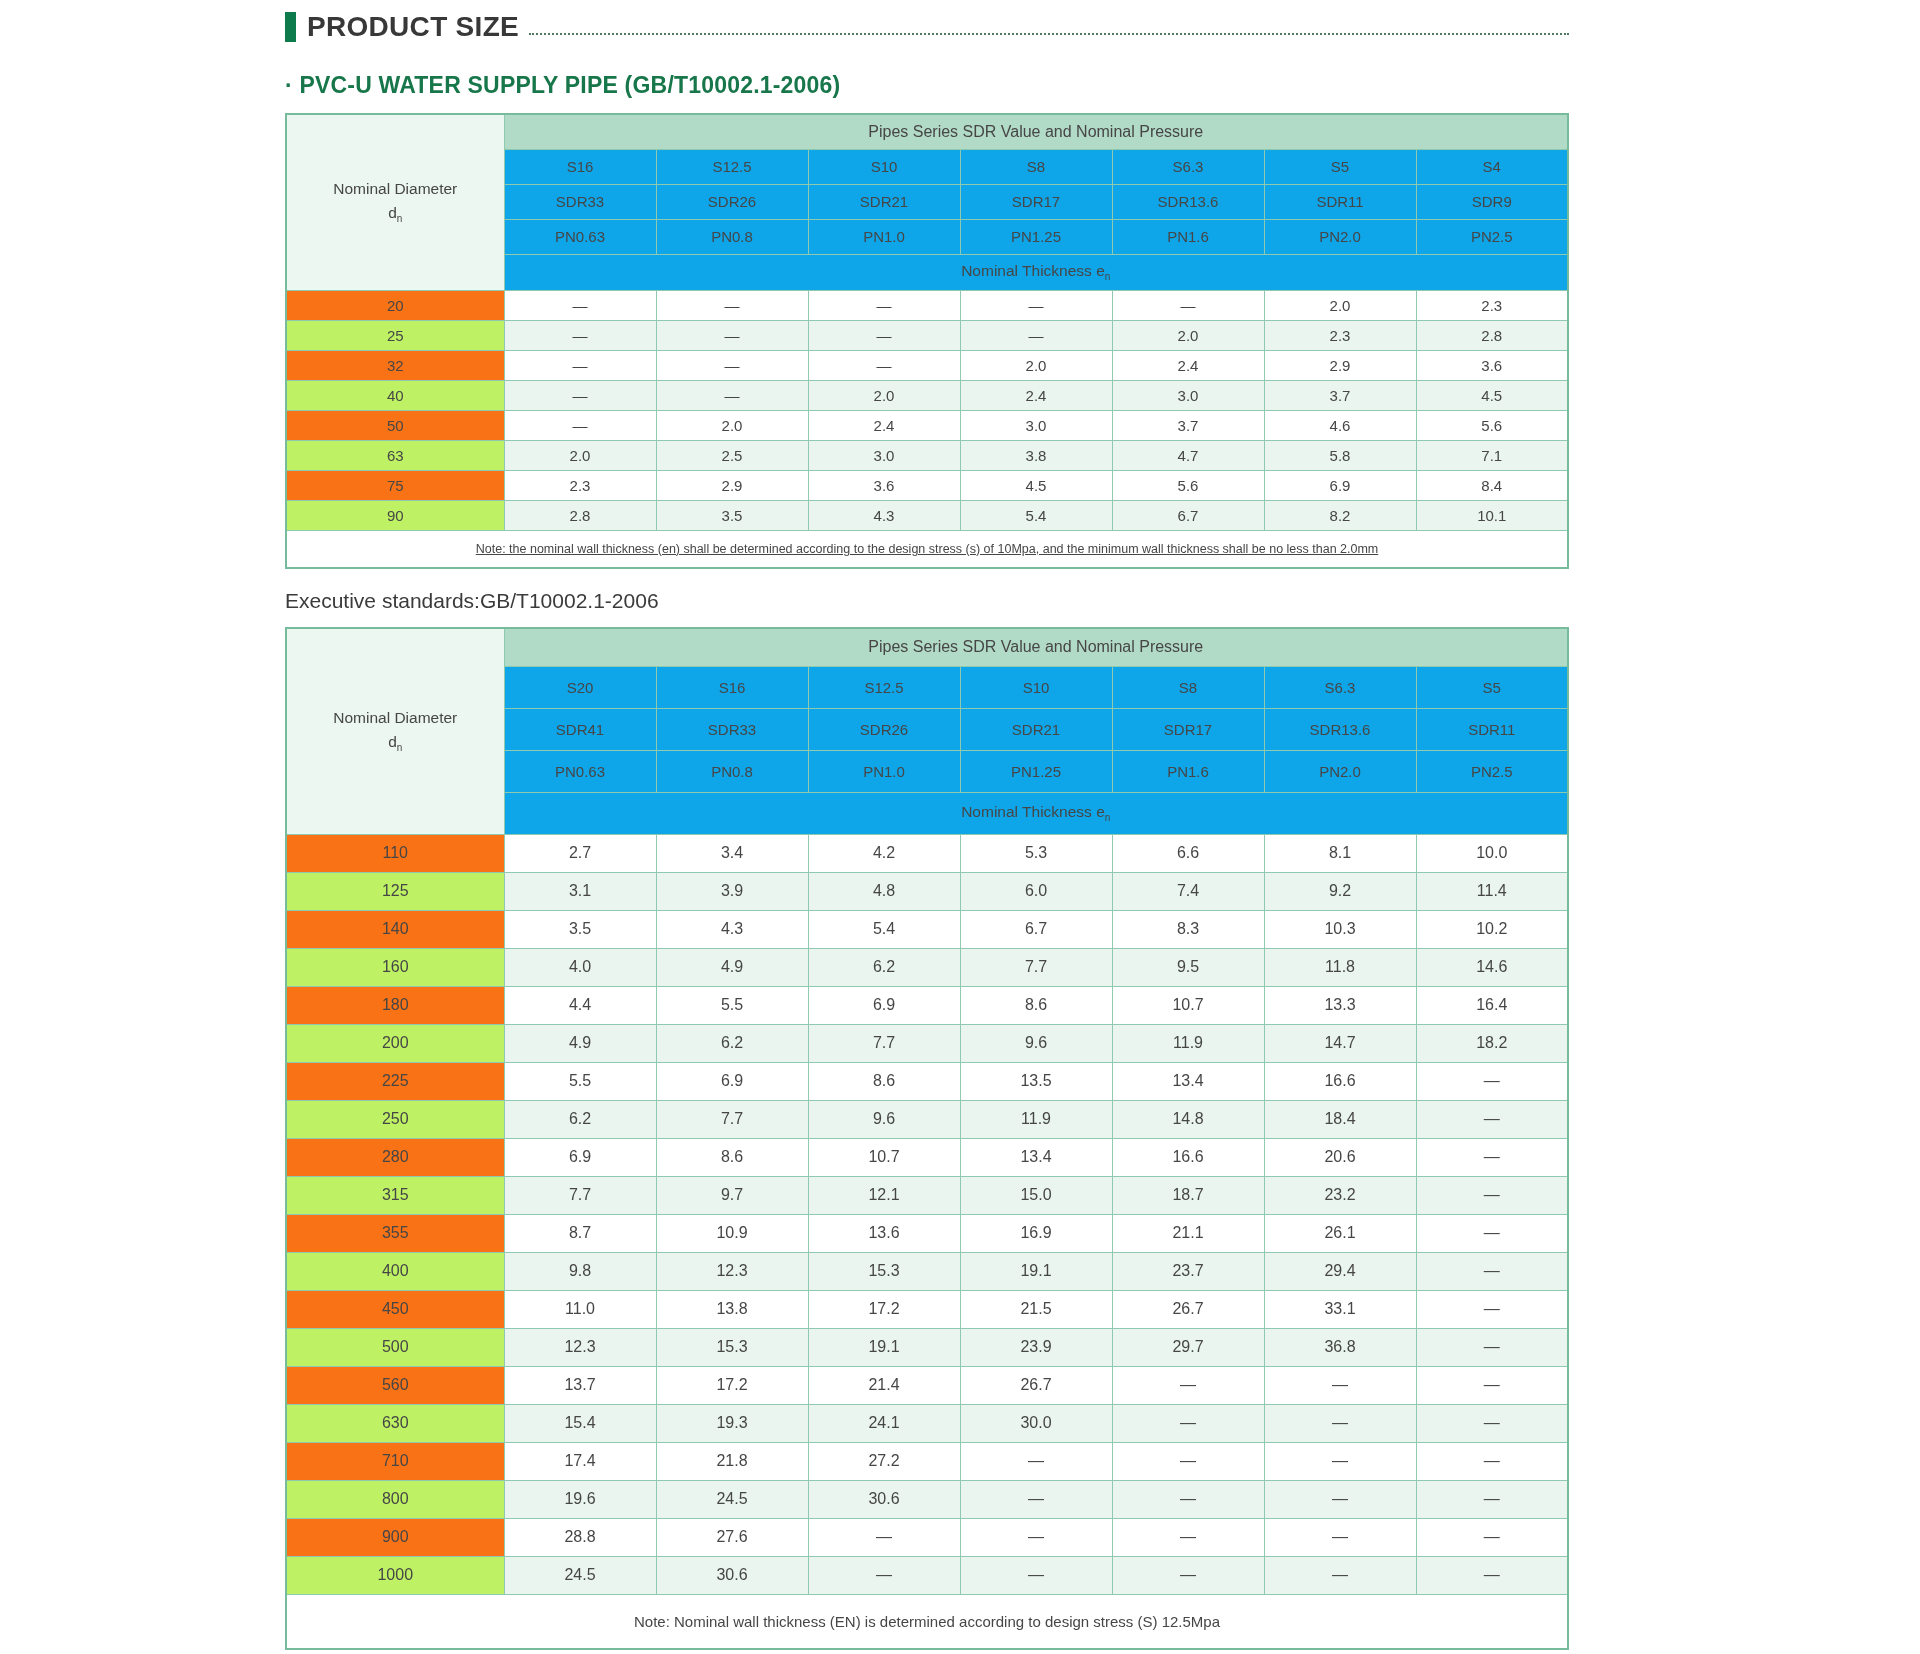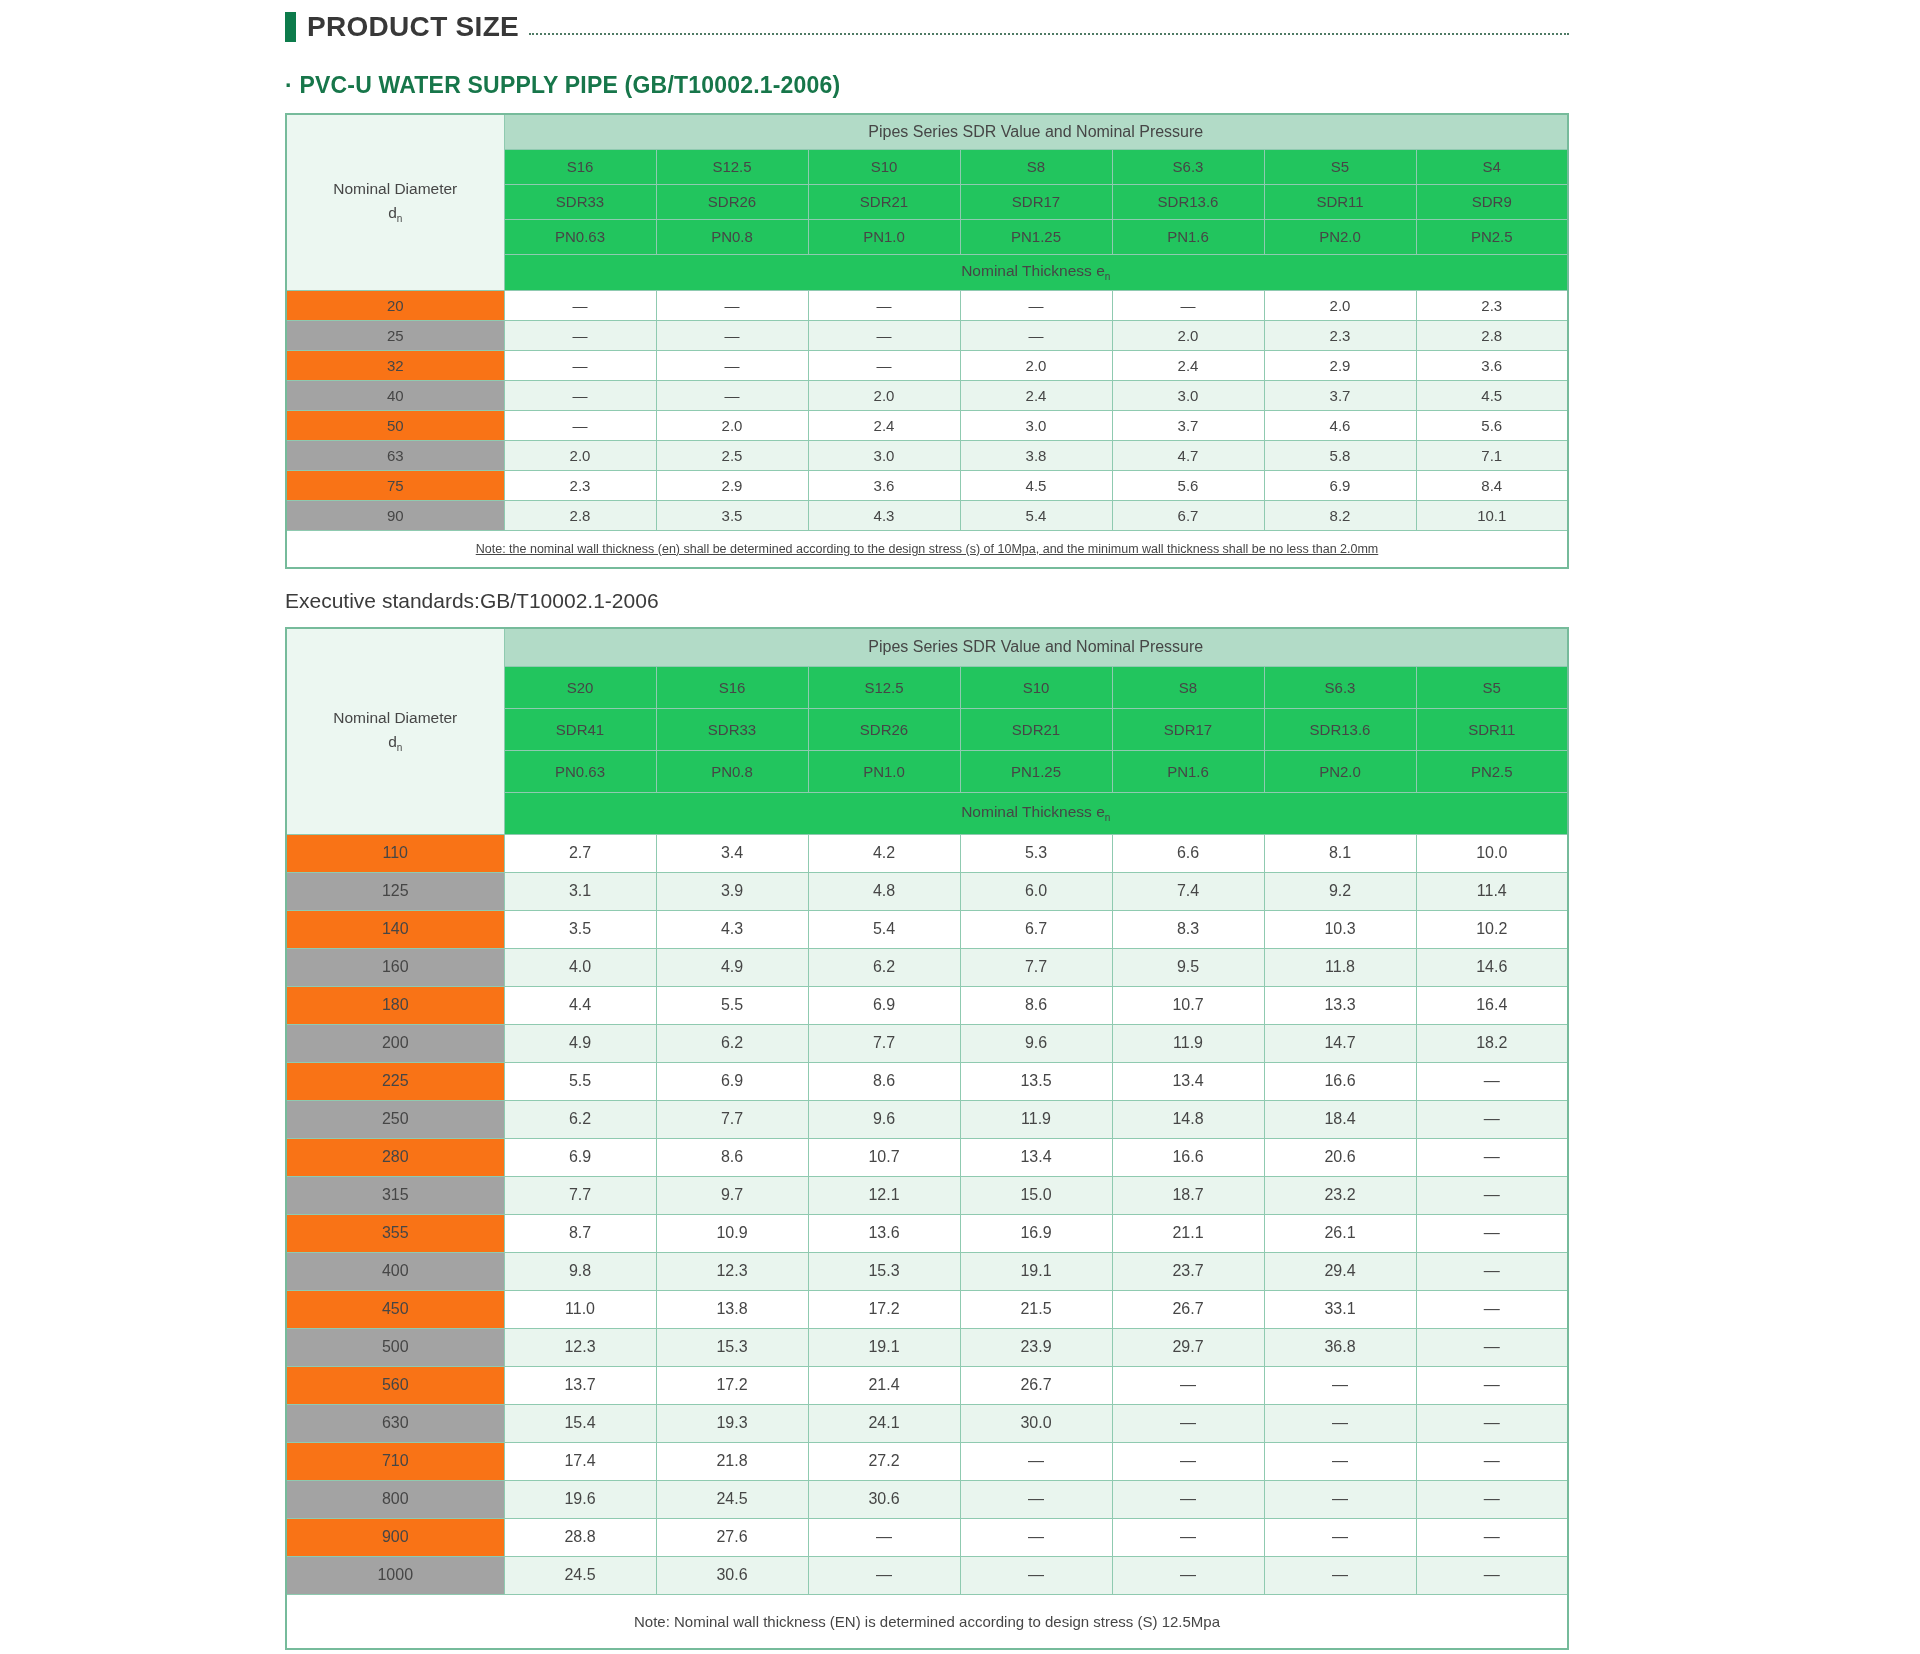--- a/index.html
+++ b/index.html
@@ -73,34 +73,34 @@
     color: #3f4a45;
     line-height: 1.55;
   }
   .span-head {
     background: #b2dbc7;
     font-weight: bold;
     color: #343a36;
     font-size: 16px;
   }
   .head-cell {
-    background: #22c55e;
+    background: #0ea5e9;
     font-size: 15px;
     color: #3e453f;
   }
   .thickness-head {
     font-weight: bold;
     font-size: 15.5px;
     color: #343a36;
   }
   .dn-cell { background: #e9f4ee; }
   .data-row td { background: #ffffff; }
   .data-row td.dn-cell { background: #f97316; }
   .data-row.tint td { background: #e9f5ee; }
-  .data-row.tint td.dn-cell { background: #a3a3a3; }
+  .data-row.tint td.dn-cell { background: #bef264; }
   .note-cell { background: #ffffff; color: #3c3c3c; }
   sub { font-size: 10px; }
 
   
   .t1 .span-head { height: 35px; }
   .t1 .head-cell { height: 35px; }
   .t1 .thickness-head { height: 36px; }
   .t1 .data-row td { height: 30px; font-size: 15px; }
   .t1 .note-cell { height: 38px; font-size: 12.5px; text-decoration: underline; }
 

